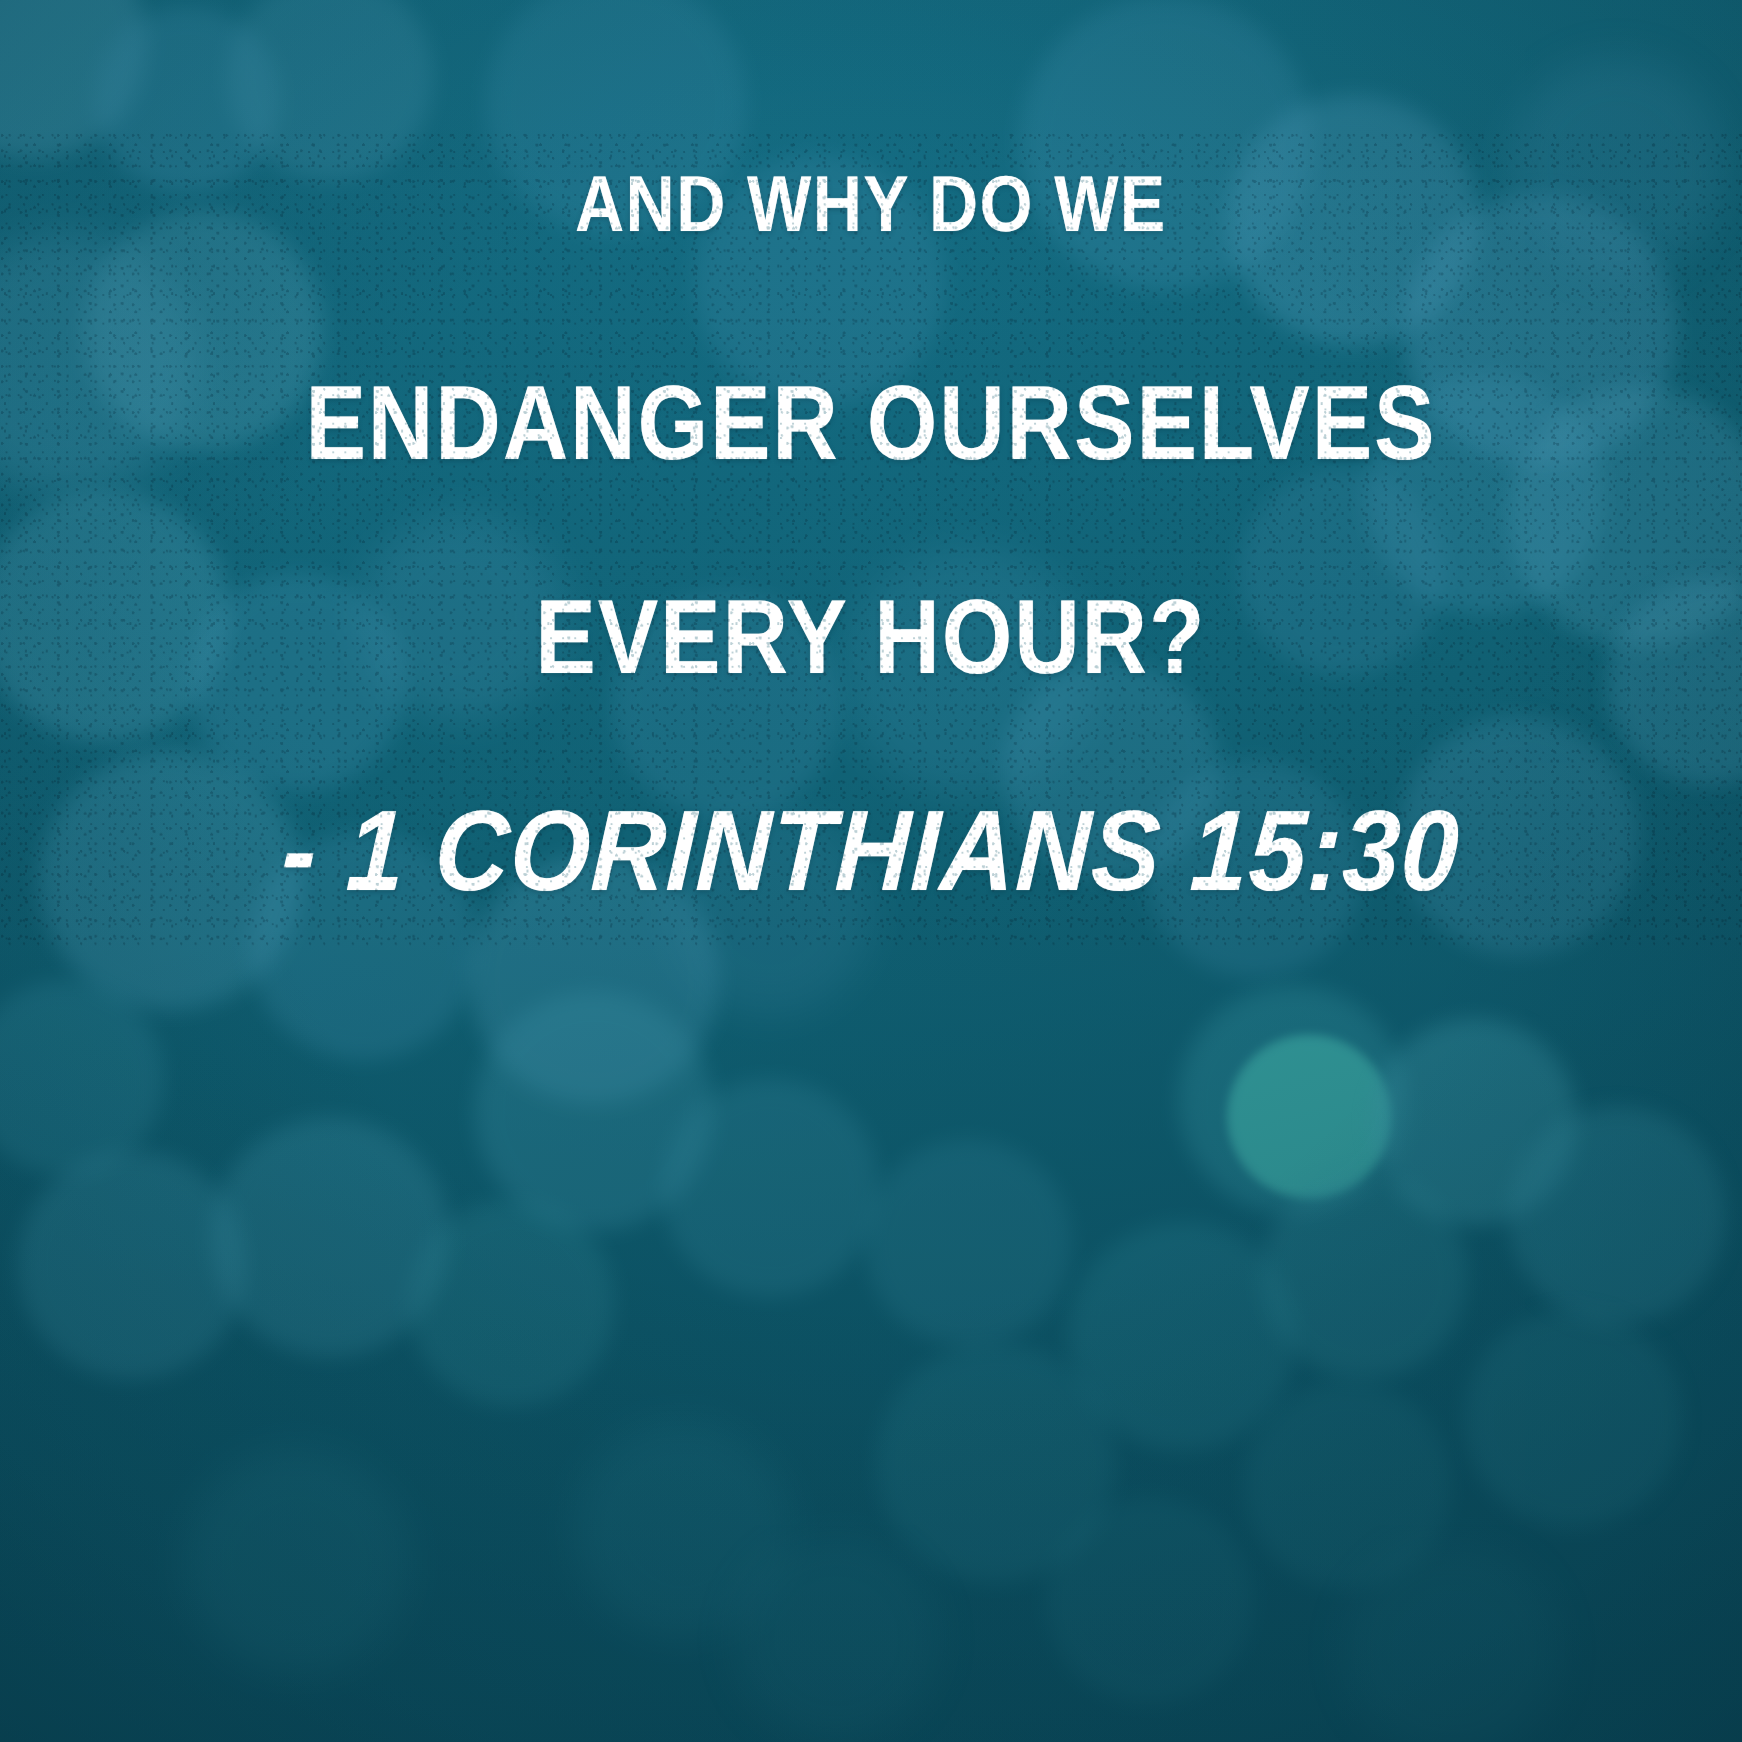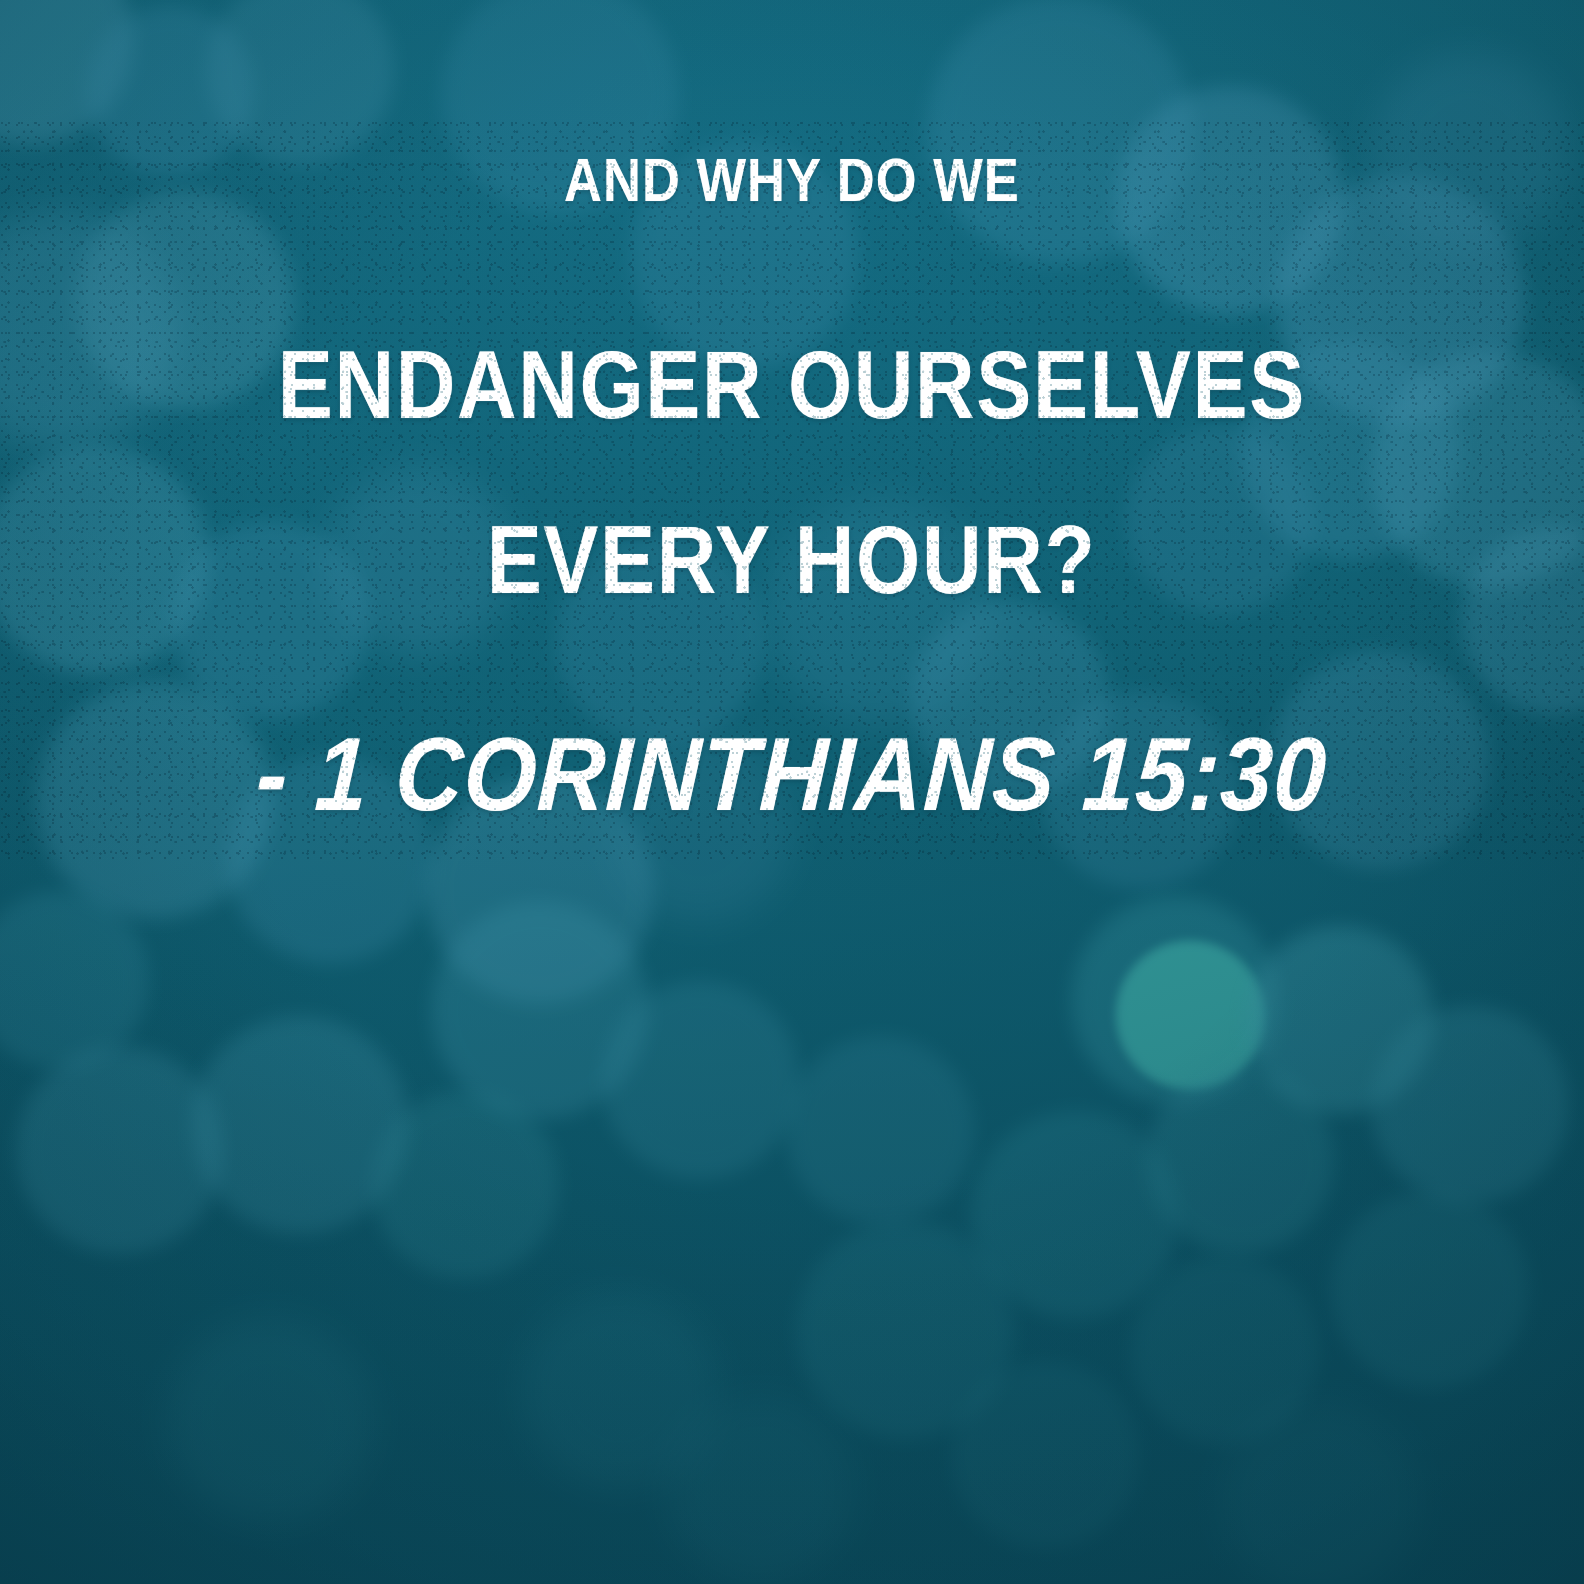--- a/index.html
+++ b/index.html
@@ -94,23 +94,23 @@
     display: inline-block;
     transform: scaleX(0.86);
     transform-origin: center;
   }
 
   
   .verse-line .glyphs {
     position: relative;
   }
 
-  #line-1 { top: 150px;  font-size: 61px; }
+  #line-1 { top: 150px;  font-size: 72px; }
   #line-2 { top: 337px;  font-size: 96px; }
-  #line-3 { top: 512px;  font-size: 96px; }
+  #line-3 { top: 532px;  font-size: 96px; }
 
   #line-4 {
     top: 722px;
     font-size: 104px;
     font-style: italic;
     letter-spacing: 0.01em;
   }
   #line-4 .glyphs {
     transform: scaleX(0.90) skewX(-3deg);
   }

